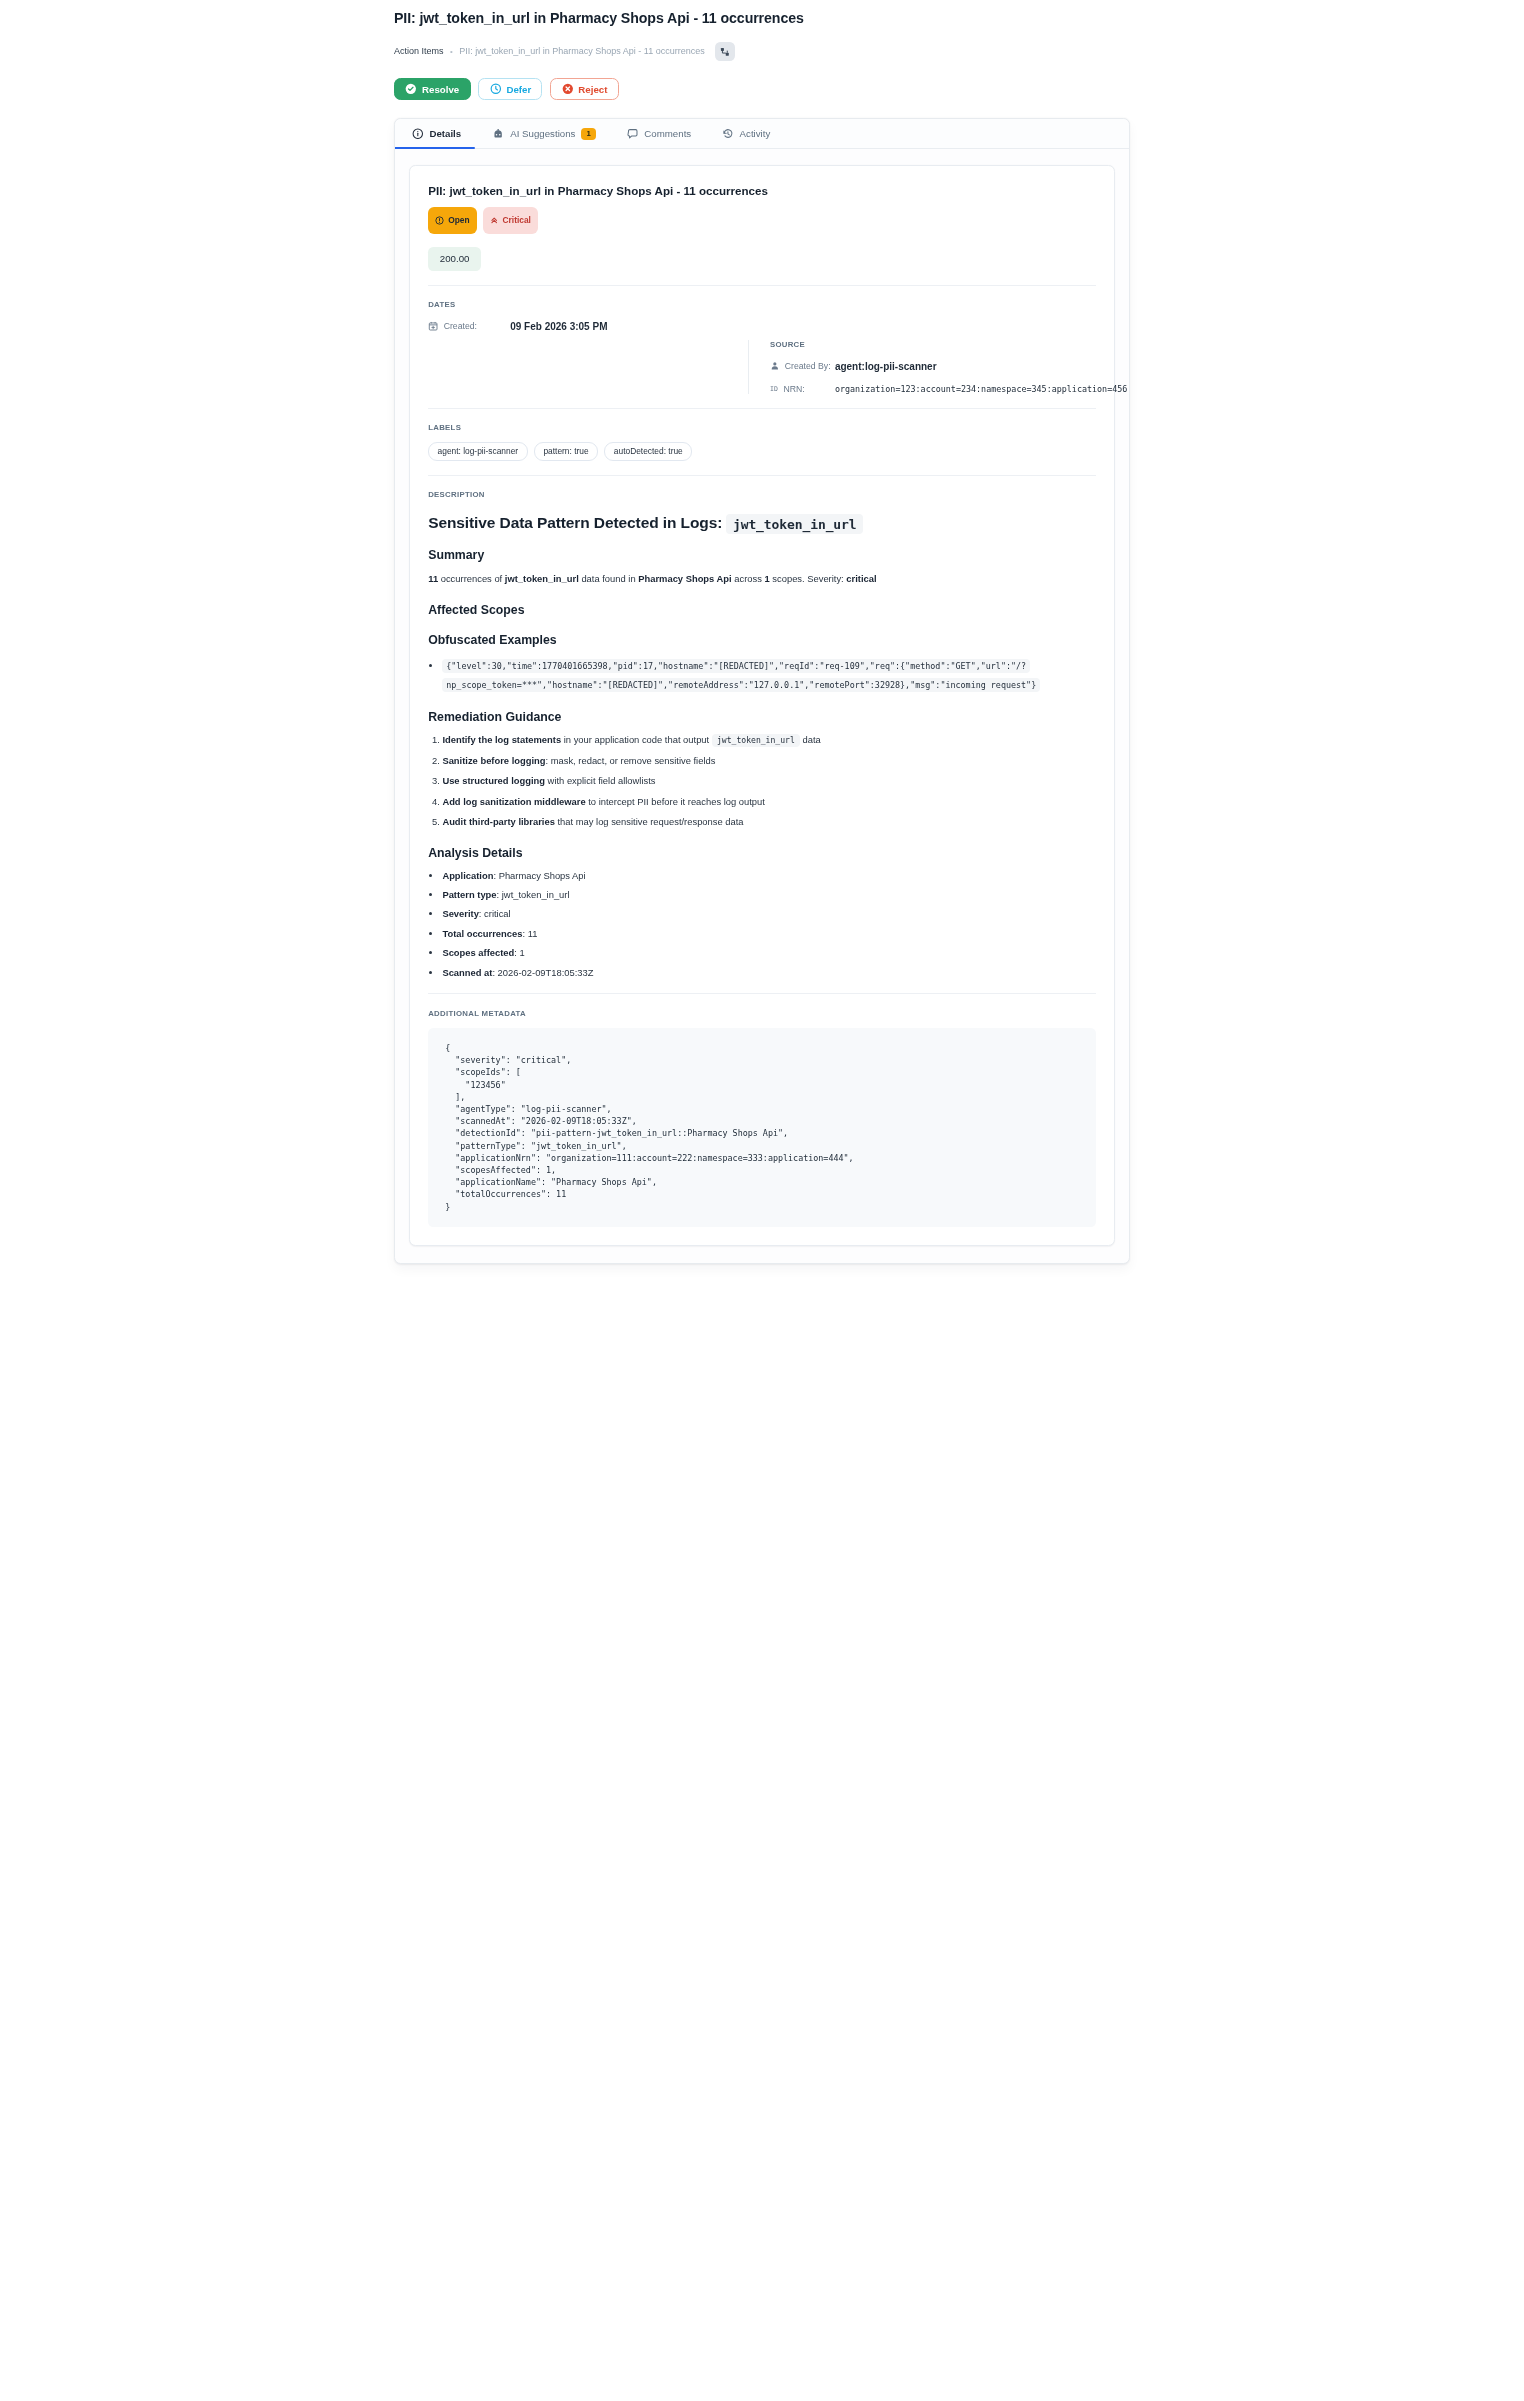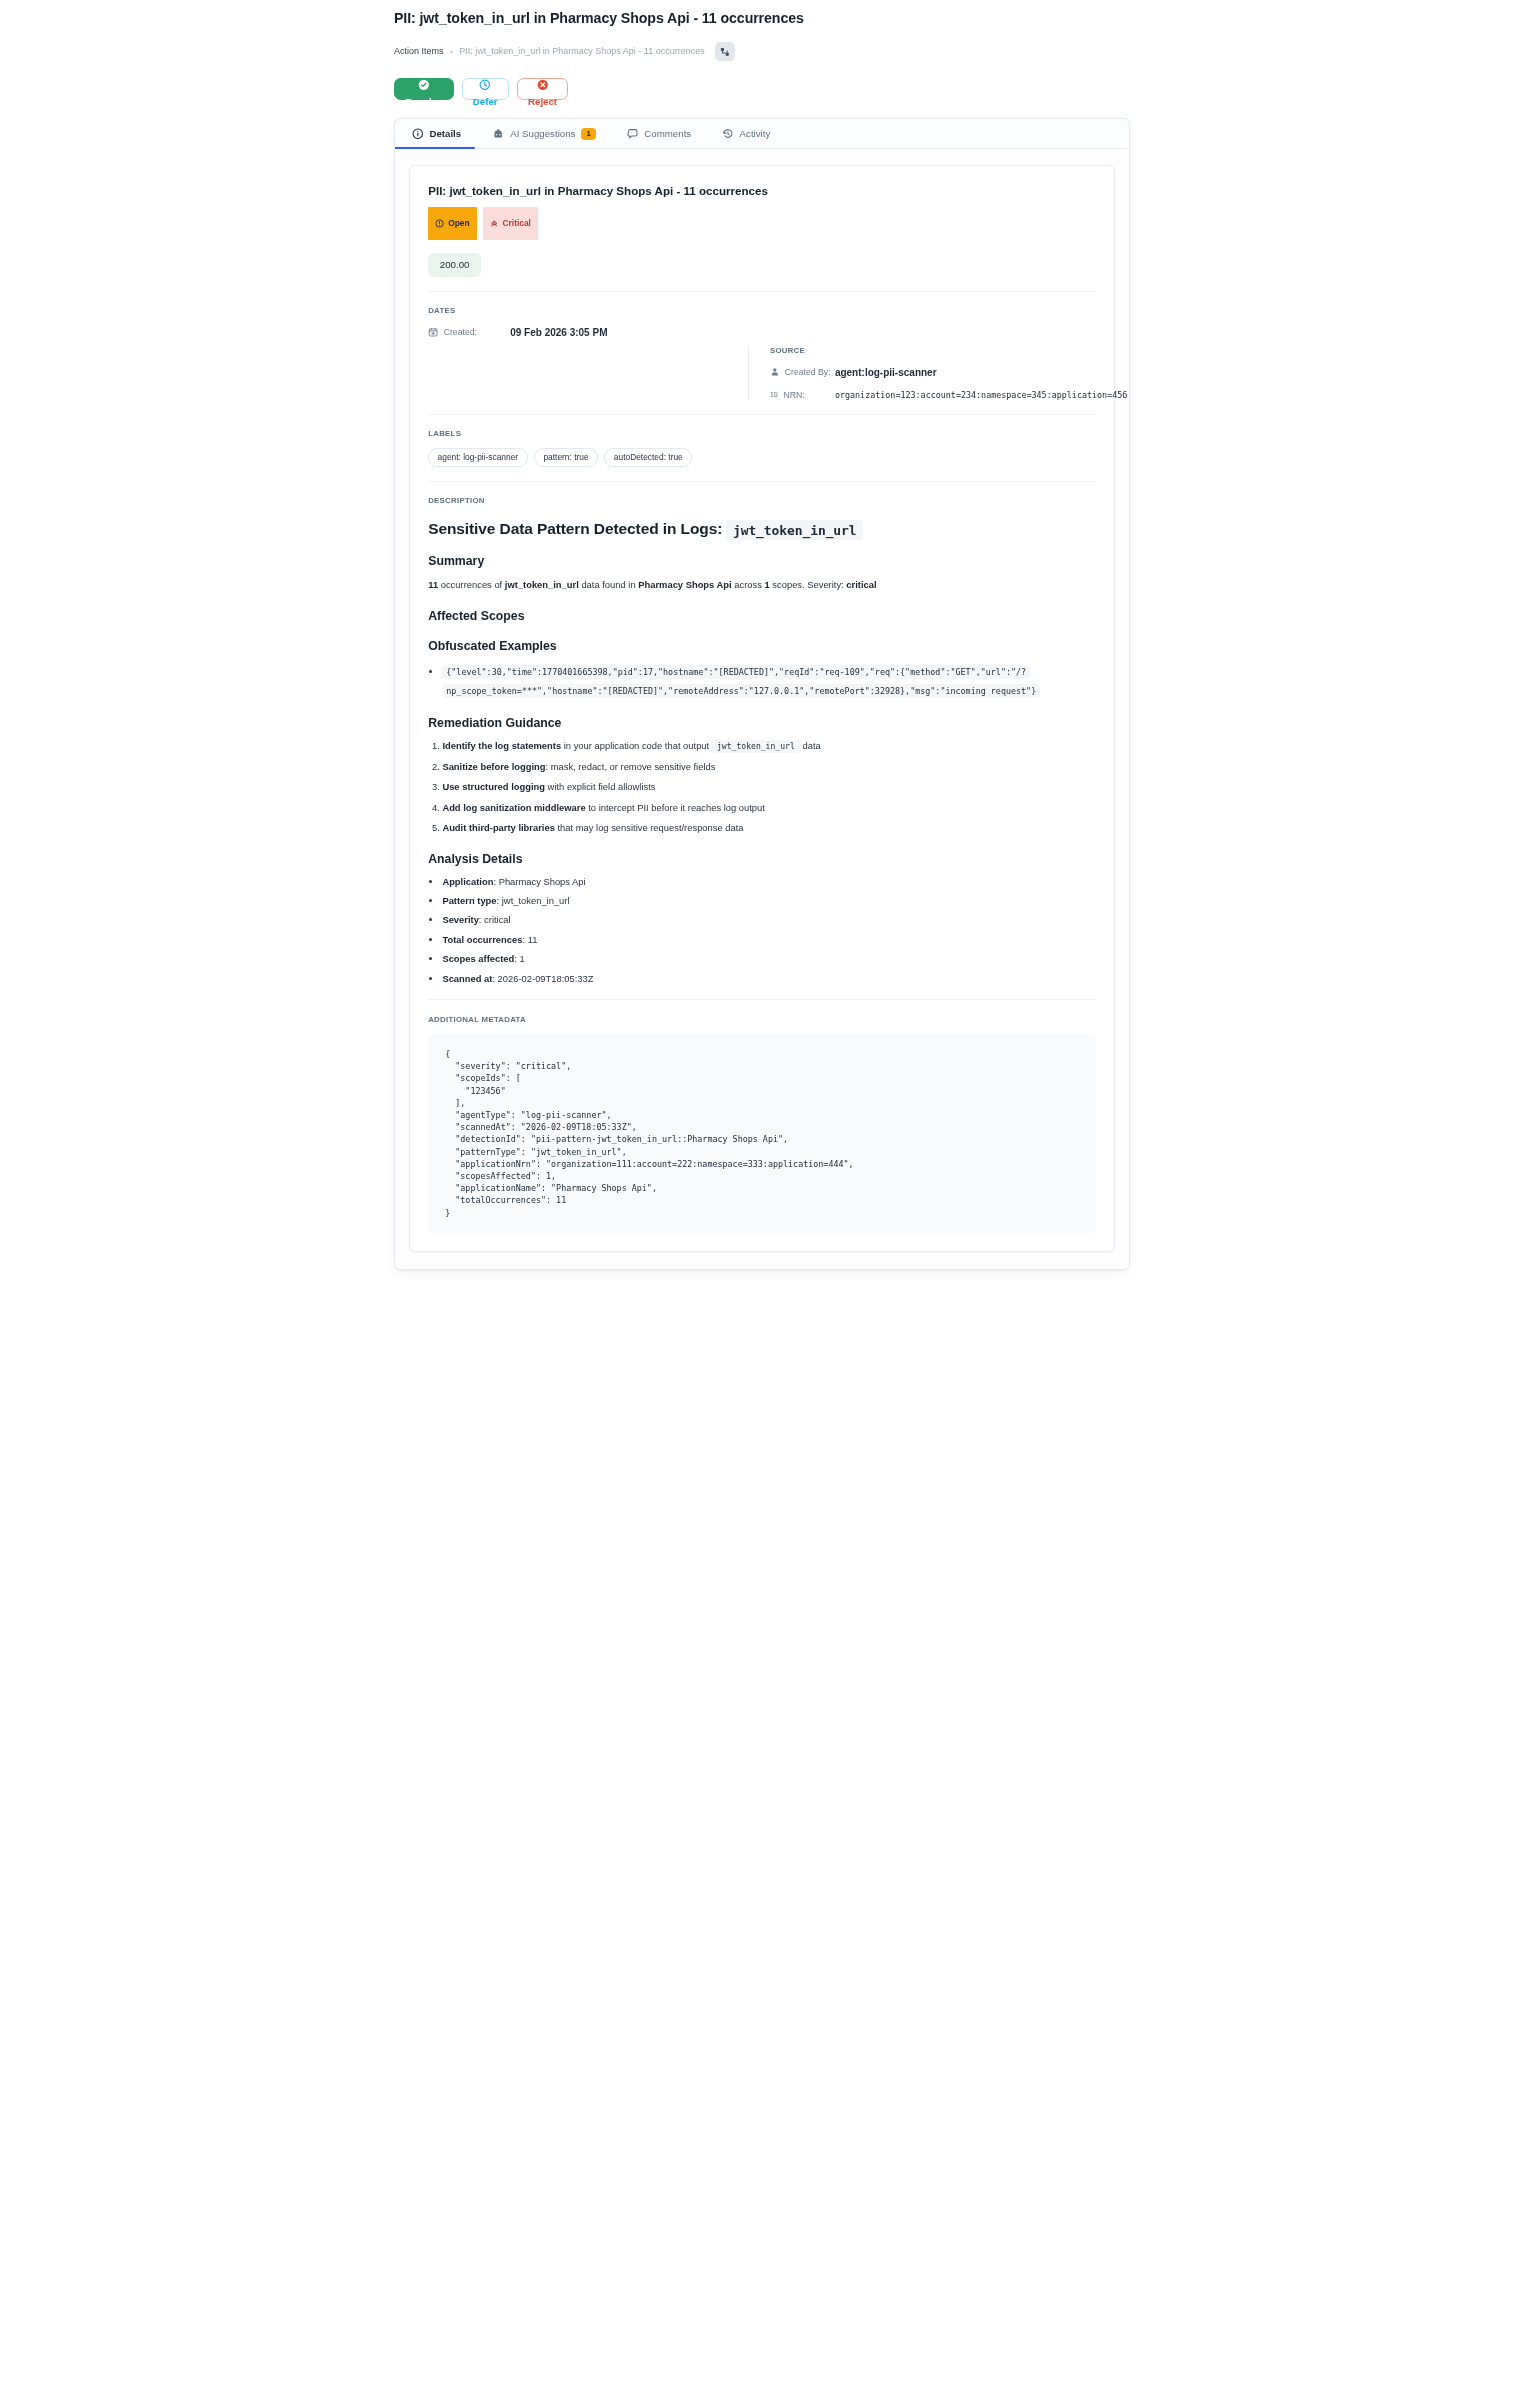--- a/index.html
+++ b/index.html
@@ -20,21 +20,21 @@
   .crumb-iconbtn {
     width:19.4px; height:19.4px; border:none; border-radius:5.2px; background:#e3e7ec;
     display:inline-flex; align-items:center; justify-content:center; margin-left:3.9px; cursor:pointer;
   }
 
   
   .actions { display:flex; gap:7.8px; margin-top:17px; }
   .btn {
     display:inline-flex; align-items:center; gap:5.2px; height:22px; padding:0 10.3px;
     border-radius:6.5px; font-size:9.7px; font-weight:700; cursor:pointer;
-    font-family:inherit; background:#fff; border:0.6px solid transparent;flex-direction:column;
+    font-family:inherit; background:#fff; border:0.6px solid transparent;
   }
   .btn-resolve { background:#2ba368; border-color:#2ba368; color:#ffffff; }
   .btn-defer   { border-color:#b5e2f2; color:#18a9e0; }
   .btn-reject  { border-color:#f2a593; color:#e04b2f; }
 
   
   .outer-card {
     margin-top:18px; border:0.6px solid #e7ebef; border-radius:6.5px; background:#fdfdfe;
     box-shadow:0 0.6px 1.9px rgba(16,24,40,.06), 0 5.2px 11.6px rgba(16,24,40,.04);
   }
@@ -47,22 +47,22 @@
                border-radius:3.9px; padding:1.3px 5.2px; line-height:9.7px; }
   .active-bar { position:absolute; left:0; bottom:-0.6px; width:80px; height:1.9px; background:#2563eb; border-radius:0 1.3px 1.3px 0; }
 
   .card-body { padding:15.5px 14.2px 17px; }
 
   
   .inner-card { background:#ffffff; border:0.6px solid #e8ecf1; border-radius:6.5px;
                 box-shadow:0 0.6px 1.3px rgba(16,24,40,.05); padding:18px; }
   .detail-title { font-size:11.6px; font-weight:700; color:#16212e; }
   .badges { display:flex; gap:6.5px; margin-top:10.3px; }
-  .badge { display:inline-flex; align-items:center; gap:3.9px; height:33px; padding:0 7.1px;
-           border-radius:1px; font-size:8.4px; font-weight:700; }
+  .badge { display:inline-flex; align-items:center; gap:3.9px; height:27px; padding:0 7.1px;
+           border-radius:6px; font-size:8.4px; font-weight:700; }
   .badge-open { background:#f6a70a; color:#202a36; }
   .badge-critical { background:#fadcda; color:#c03a32; }
   .amount-box { display:inline-block; margin-top:13px; background:#e9f4ee; border-radius:5.2px;
                 padding:6.5px 11.6px; font-size:9.7px; color:#1f2a37; font-weight:500; }
 
   .hr { border:none; border-top:0.6px solid #edf0f4; margin:14.2px 0; }
 
   .section-label { font-size:7.8px; font-weight:700; letter-spacing:0.3px; color:#5f7081; text-transform:uppercase; }
 
   

